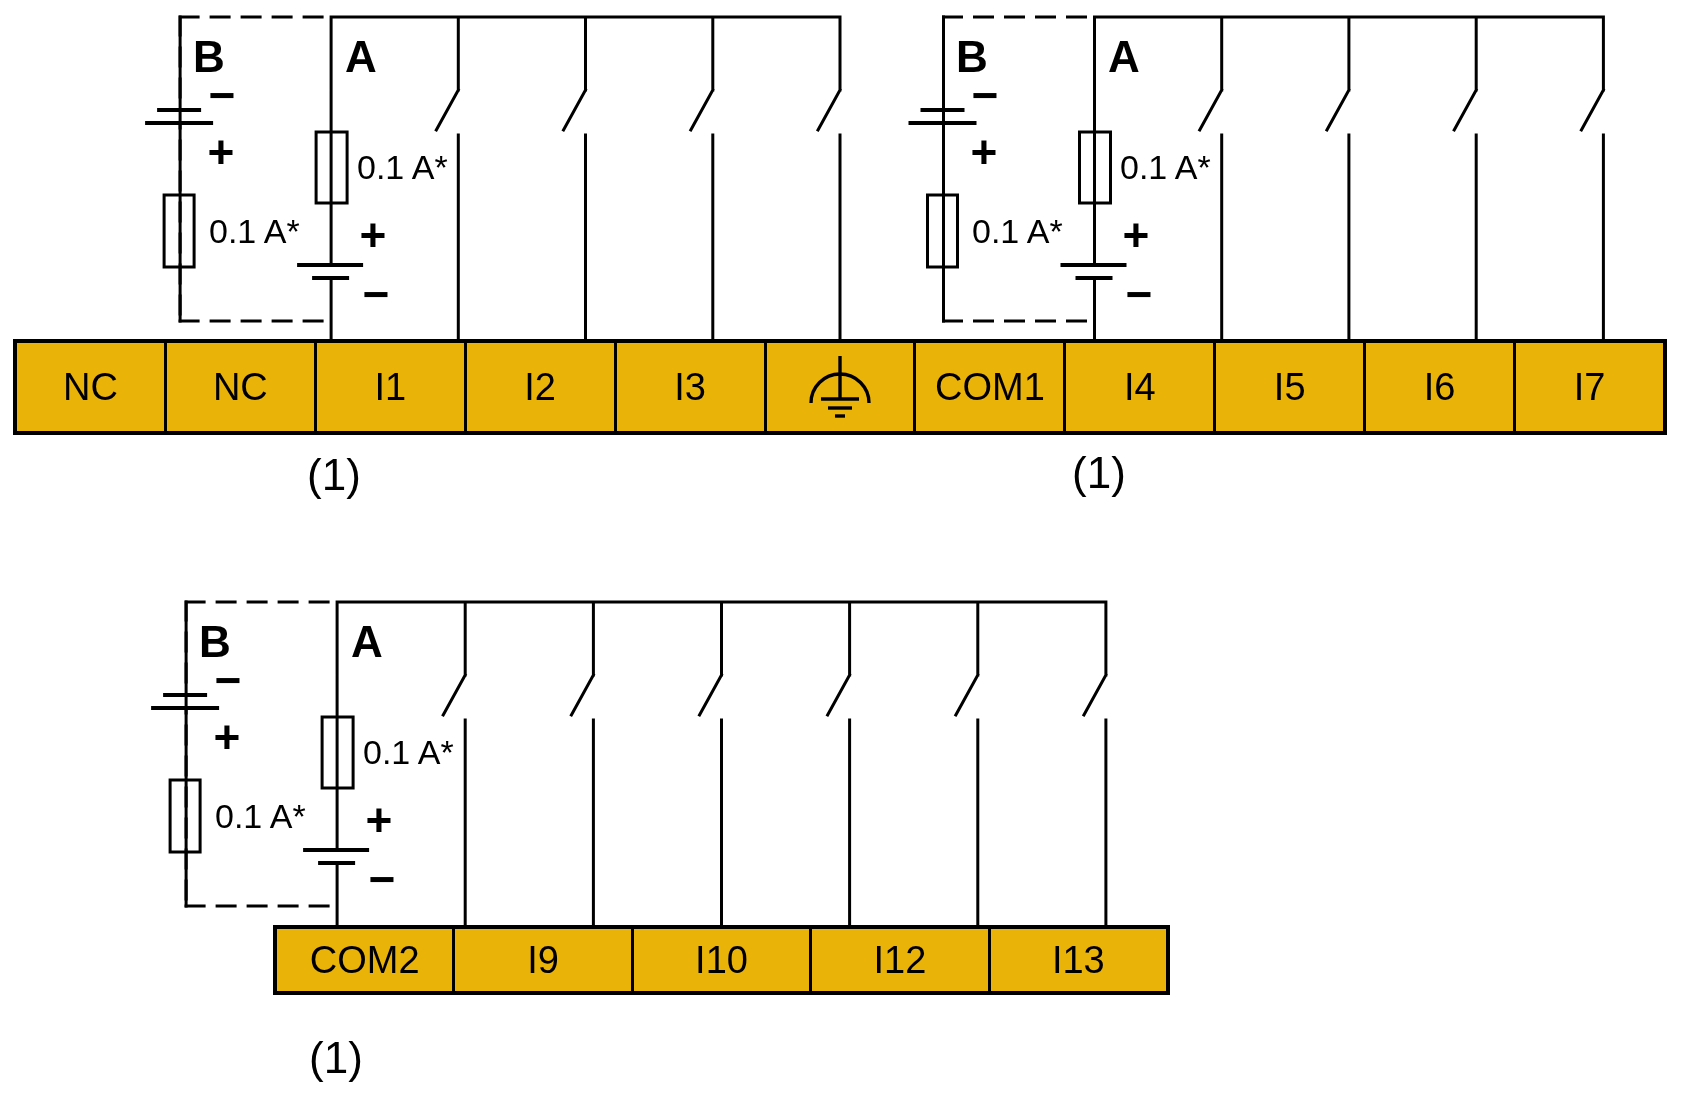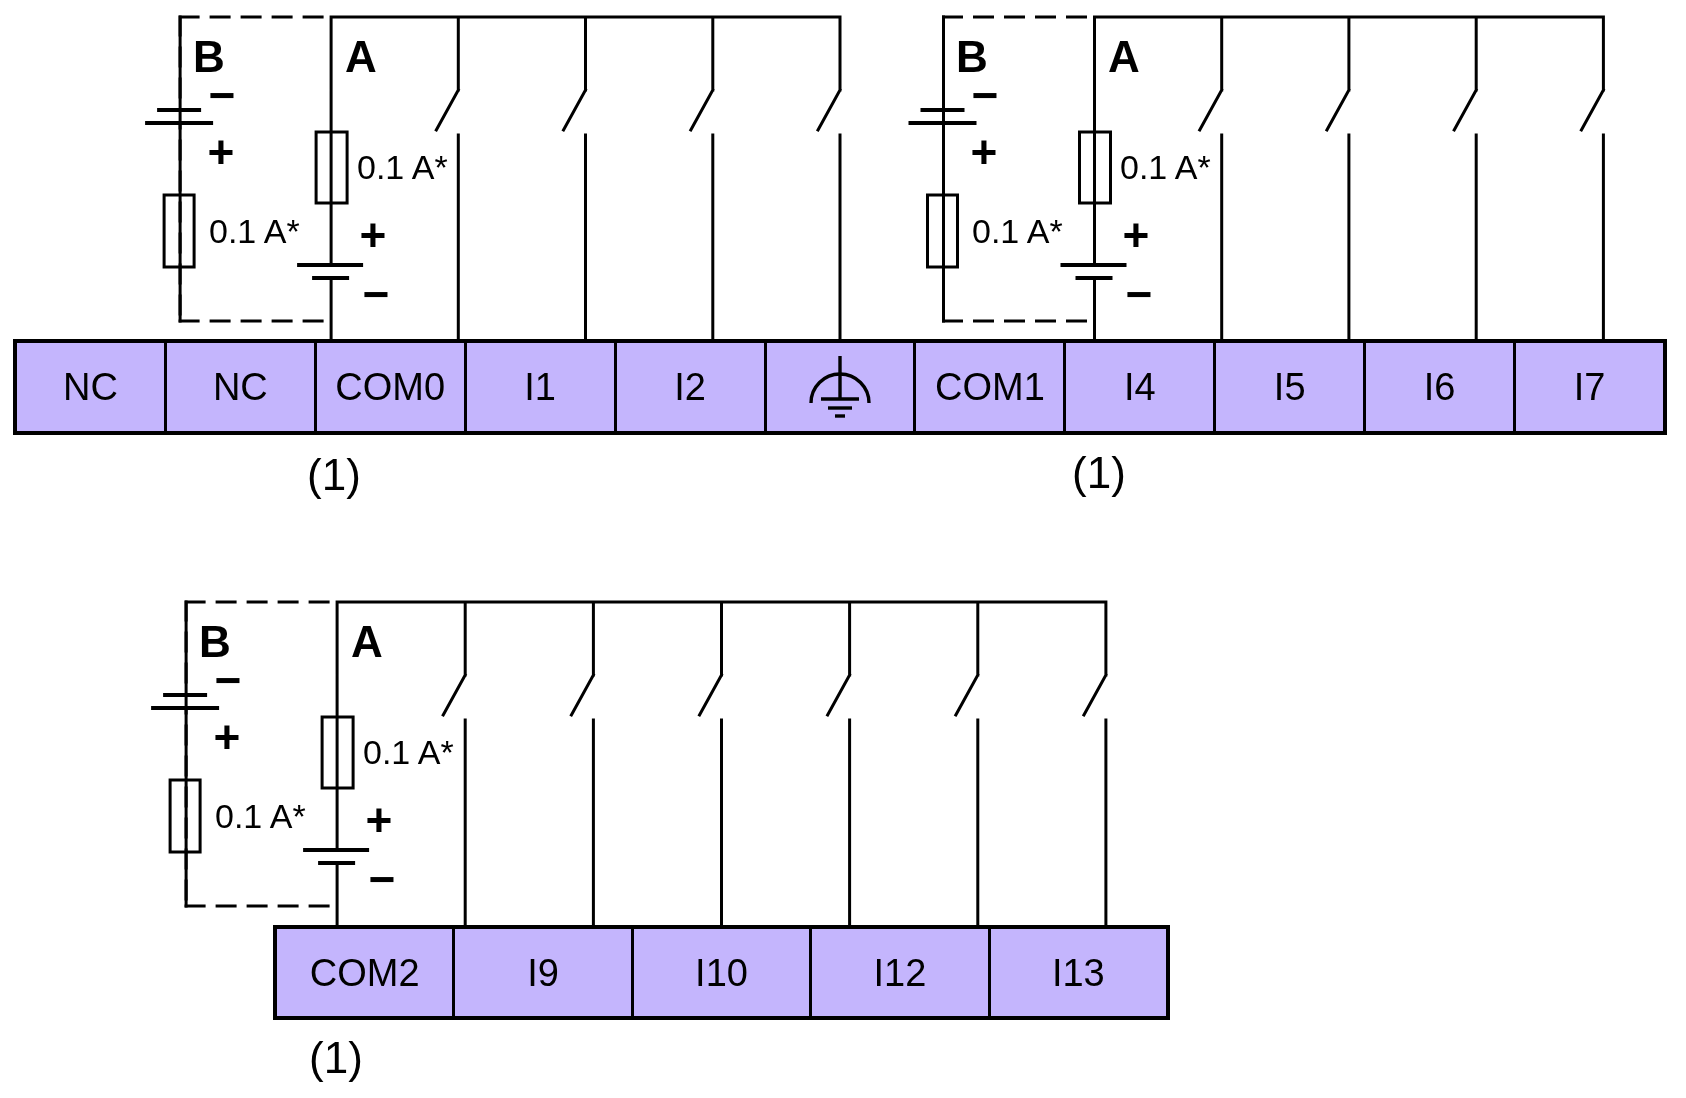--- a/index.html
+++ b/index.html
@@ -6,21 +6,21 @@
   .stage{
     position:relative;width:1686px;height:1098px;background:#fff;
     font-family:"Liberation Sans",sans-serif;color:#000;overflow:hidden;
   }
   #overlay{position:absolute;left:0;top:0;}
   .trow{
     position:absolute;display:flex;box-sizing:border-box;
     border:4px solid #000;
   }
   .tcell{
-    flex:1;background:#c4b5fd;border-right:3px solid #000;
+    flex:1;background:#eab308;border-right:3px solid #000;
     display:flex;align-items:center;justify-content:center;
     font-size:38px;line-height:1;
   }
   .tcell:last-child{border-right:none;}
   .tcell.gnd{align-items:flex-start;}
   .gnd-icon{margin-top:12px;display:block;}
   .clabel{
     position:absolute;transform:translate(-50%,-50%);
     font-size:44px;line-height:1;white-space:nowrap;
   }
@@ -51,42 +51,42 @@
       <rect x="316.1" y="132" width="31" height="71" stroke="#000" stroke-width="3" fill="none"></rect>
       <rect x="927.5" y="195" width="30" height="72" stroke="#000" stroke-width="3" fill="none"></rect>
       <rect x="1079.5" y="132" width="31" height="71" stroke="#000" stroke-width="3" fill="none"></rect>
       <rect x="170.10000000000002" y="780" width="30" height="72" stroke="#000" stroke-width="3" fill="none"></rect>
       <rect x="322.1" y="717" width="31" height="71" stroke="#000" stroke-width="3" fill="none"></rect>
     </svg>
 
   <div class="trow" id="row1" style="left:13px;top:339px;width:1654px;height:96px;">
     <div class="tcell">NC</div>
     <div class="tcell">NC</div>
-    <div class="tcell">COM0</div>
     <div class="tcell">I1</div>
     <div class="tcell">I2</div>
+    <div class="tcell">I3</div>
     <div class="tcell gnd">
       <svg class="gnd-icon" width="64" height="68" viewBox="0 0 64 68">
         <g stroke="#000" stroke-width="3.4" fill="none">
           <path d="M32,1 V44"></path>
           <path d="M13,44 H51"></path>
           <path d="M20,53 H44"></path>
           <path d="M27,61 H37"></path>
           <path d="M3,48 A29,29 0 0 1 61,48"></path>
         </g>
       </svg>
     </div>
     <div class="tcell">COM1</div>
     <div class="tcell">I4</div>
     <div class="tcell">I5</div>
     <div class="tcell">I6</div>
     <div class="tcell">I7</div>
   </div>
 
-  <div class="trow" id="row2" style="left:273px;top:925px;width:897px;height:95px;">
+  <div class="trow" id="row2" style="left:273px;top:925px;width:897px;height:70px;">
     <div class="tcell">COM2</div>
     <div class="tcell">I9</div>
     <div class="tcell">I10</div>
     <div class="tcell">I12</div>
     <div class="tcell">I13</div>
   </div>
 
   <div class="clabel bold" style="left:209px;top:57px;">B</div>
   <div class="clabel bold" style="left:361px;top:57px;">A</div>
   <div class="pm" style="left:222px;top:95px;">−</div>

